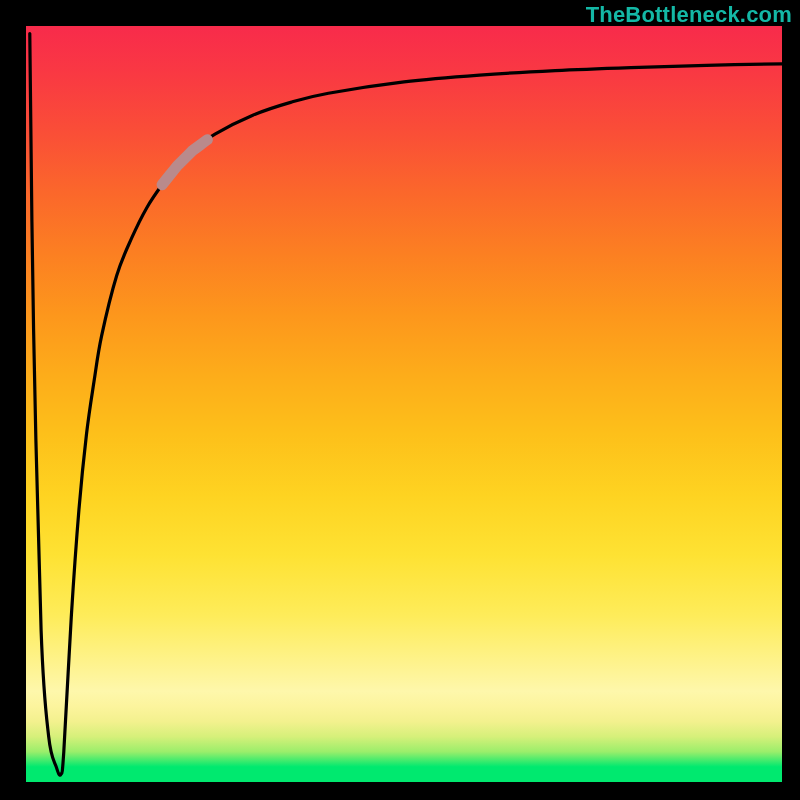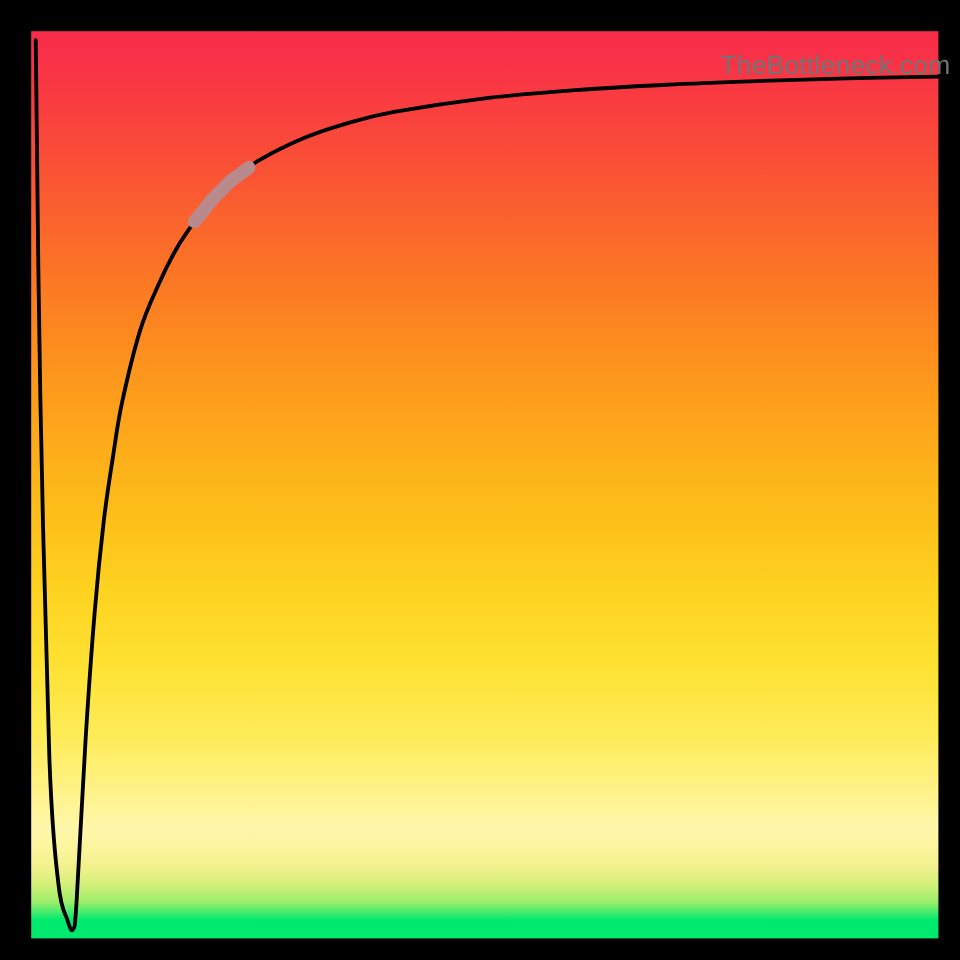--- a/index.html
+++ b/index.html
@@ -43,26 +43,25 @@
       #fb672b 78%,
       #fa4e37 86%,
       #f93843 94%,
       #f82b4b 100%
     );
   }
   .watermark {
     position: absolute;
     top: 2px;
     right: 8px;
-    color: #737373;
+    color: #14b8a6;
     font-size: 22px;
-    font-weight: 400;
+    font-weight: 700;
     letter-spacing: 0.2px;
     user-select: none;
-    margin-top: 40px;
   }
   svg.curve {
     position: absolute;
     left: 0;
     top: 0;
     width: 756px;
     height: 756px;
     overflow: visible;
   }
 </style>

